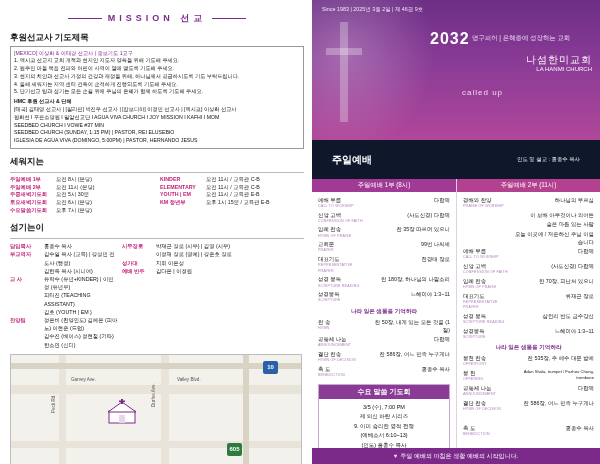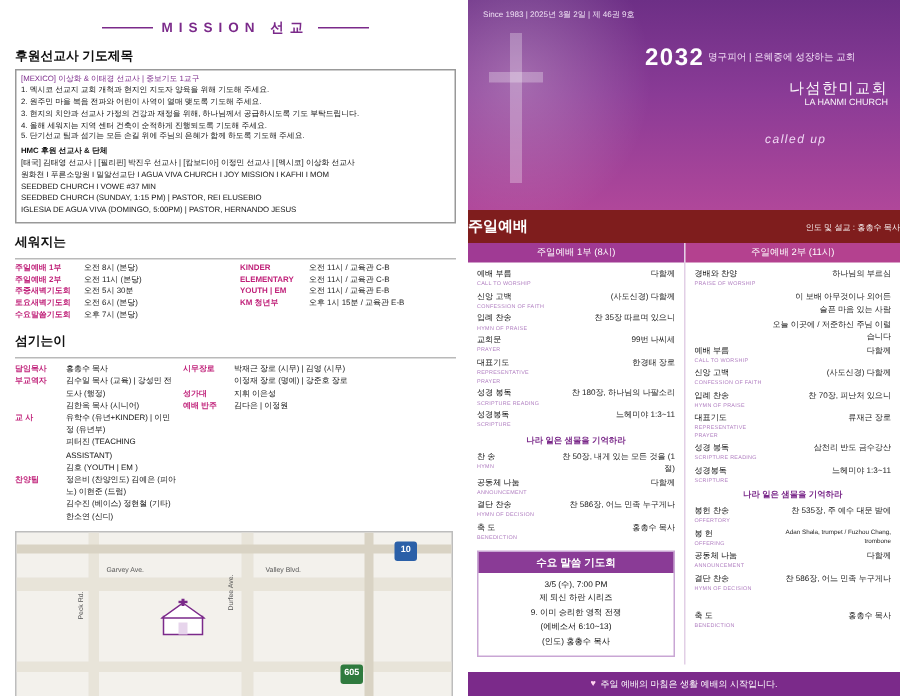--- a/index.html
+++ b/index.html
@@ -54,23 +54,23 @@
   .hero { position:relative; height:140px; background:linear-gradient(180deg,#6d2f86 0%, #8a3b96 45%, #b0479a 100%); overflow:hidden; }
   .hero .cross { position:absolute; left:28px; top:22px; width:8px; height:100px; background:rgba(255,255,255,.28); }
   .hero .cross:after { content:""; position:absolute; left:-14px; top:26px; width:36px; height:7px; background:rgba(255,255,255,.28); }
   .hero .glow { position:absolute; left:-30px; top:-20px; width:160px; height:180px; background:radial-gradient(ellipse at 40% 40%, rgba(255,255,255,.25), rgba(255,255,255,0) 65%); }
   .hero .logo { position:absolute; right:8px; top:5px; color:#fff; font-size:6px; text-align:right; line-height:1.3; opacity:.95;margin-top:48px; }
   .hero .logo .mk { font-size:10px; letter-spacing:1px; }
   .hero .since { position:absolute; left:10px; top:6px; color:#f0e2f5; font-size:5.4px; }
   .hero .yr { position:absolute; left:118px; top:30px; color:#fff; font-size:16px; font-weight:bold; letter-spacing:1px; }
   .hero .sub { position:absolute; left:160px; top:34px; color:#f3dff7; font-size:6.4px; }
   .hero .big { position:absolute; left:108px; top:52px; color:#fff; font-size:26px; font-weight:bold; letter-spacing:2px; }
-  .hero .called { position:absolute; left:150px; top:88px; color:#f0d7f4; font-size:8px; font-style:italic; letter-spacing:1px;margin-left:48px; }
-
-  .barband { background:#7f1d1d; color:#fff; height:22px; display:flex; align-items:center; padding:0 0; }
+  .hero .called { position:absolute; left:150px; top:88px; color:#f0d7f4; font-size:8px; letter-spacing:1px; }
+
+  .barband { background:#0f172a; color:#fff; height:39px; display:flex; align-items:center; padding:0 20px; }
   .barband .t { font-size:10px; font-weight:bold; }
   .barband .r { margin-left:auto; font-size:5.4px; opacity:.95; }
 
   .twocol { display:flex; }
   .svccol { width:50%; }
   .svchead { background:#a03a94; color:#fff; font-size:6.3px; text-align:center; padding:2px 0; }
   .svchead.alt { background:#b4418f; }
   .svcbody { padding:3px 6px 0 6px; }
   .ln { display:flex; align-items:flex-start; font-size:5.4px; line-height:1.5; padding:0.7px 0; }
   .ln .k { width:50px; flex:none; }

